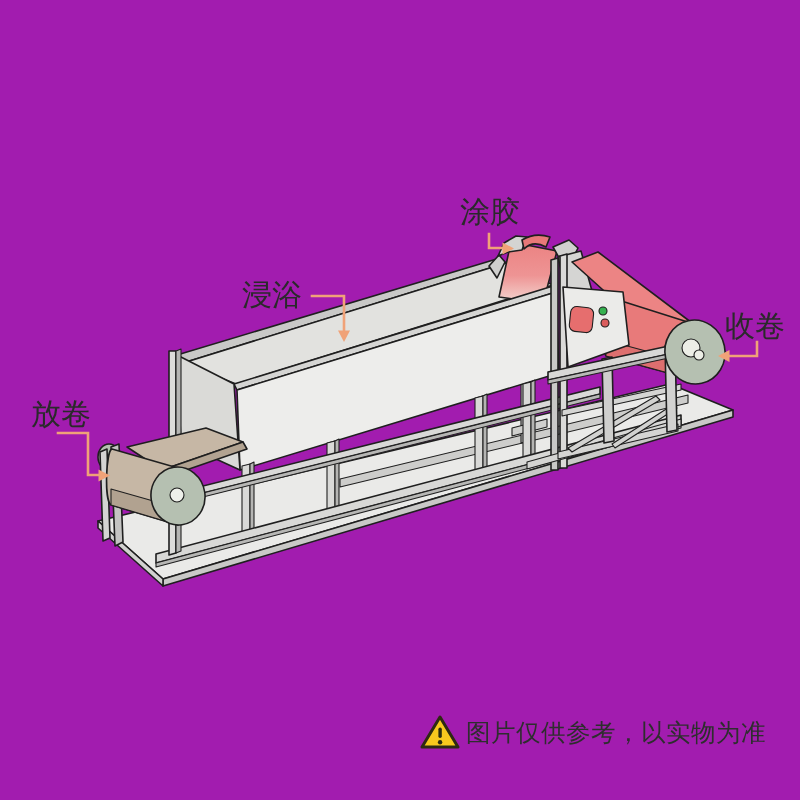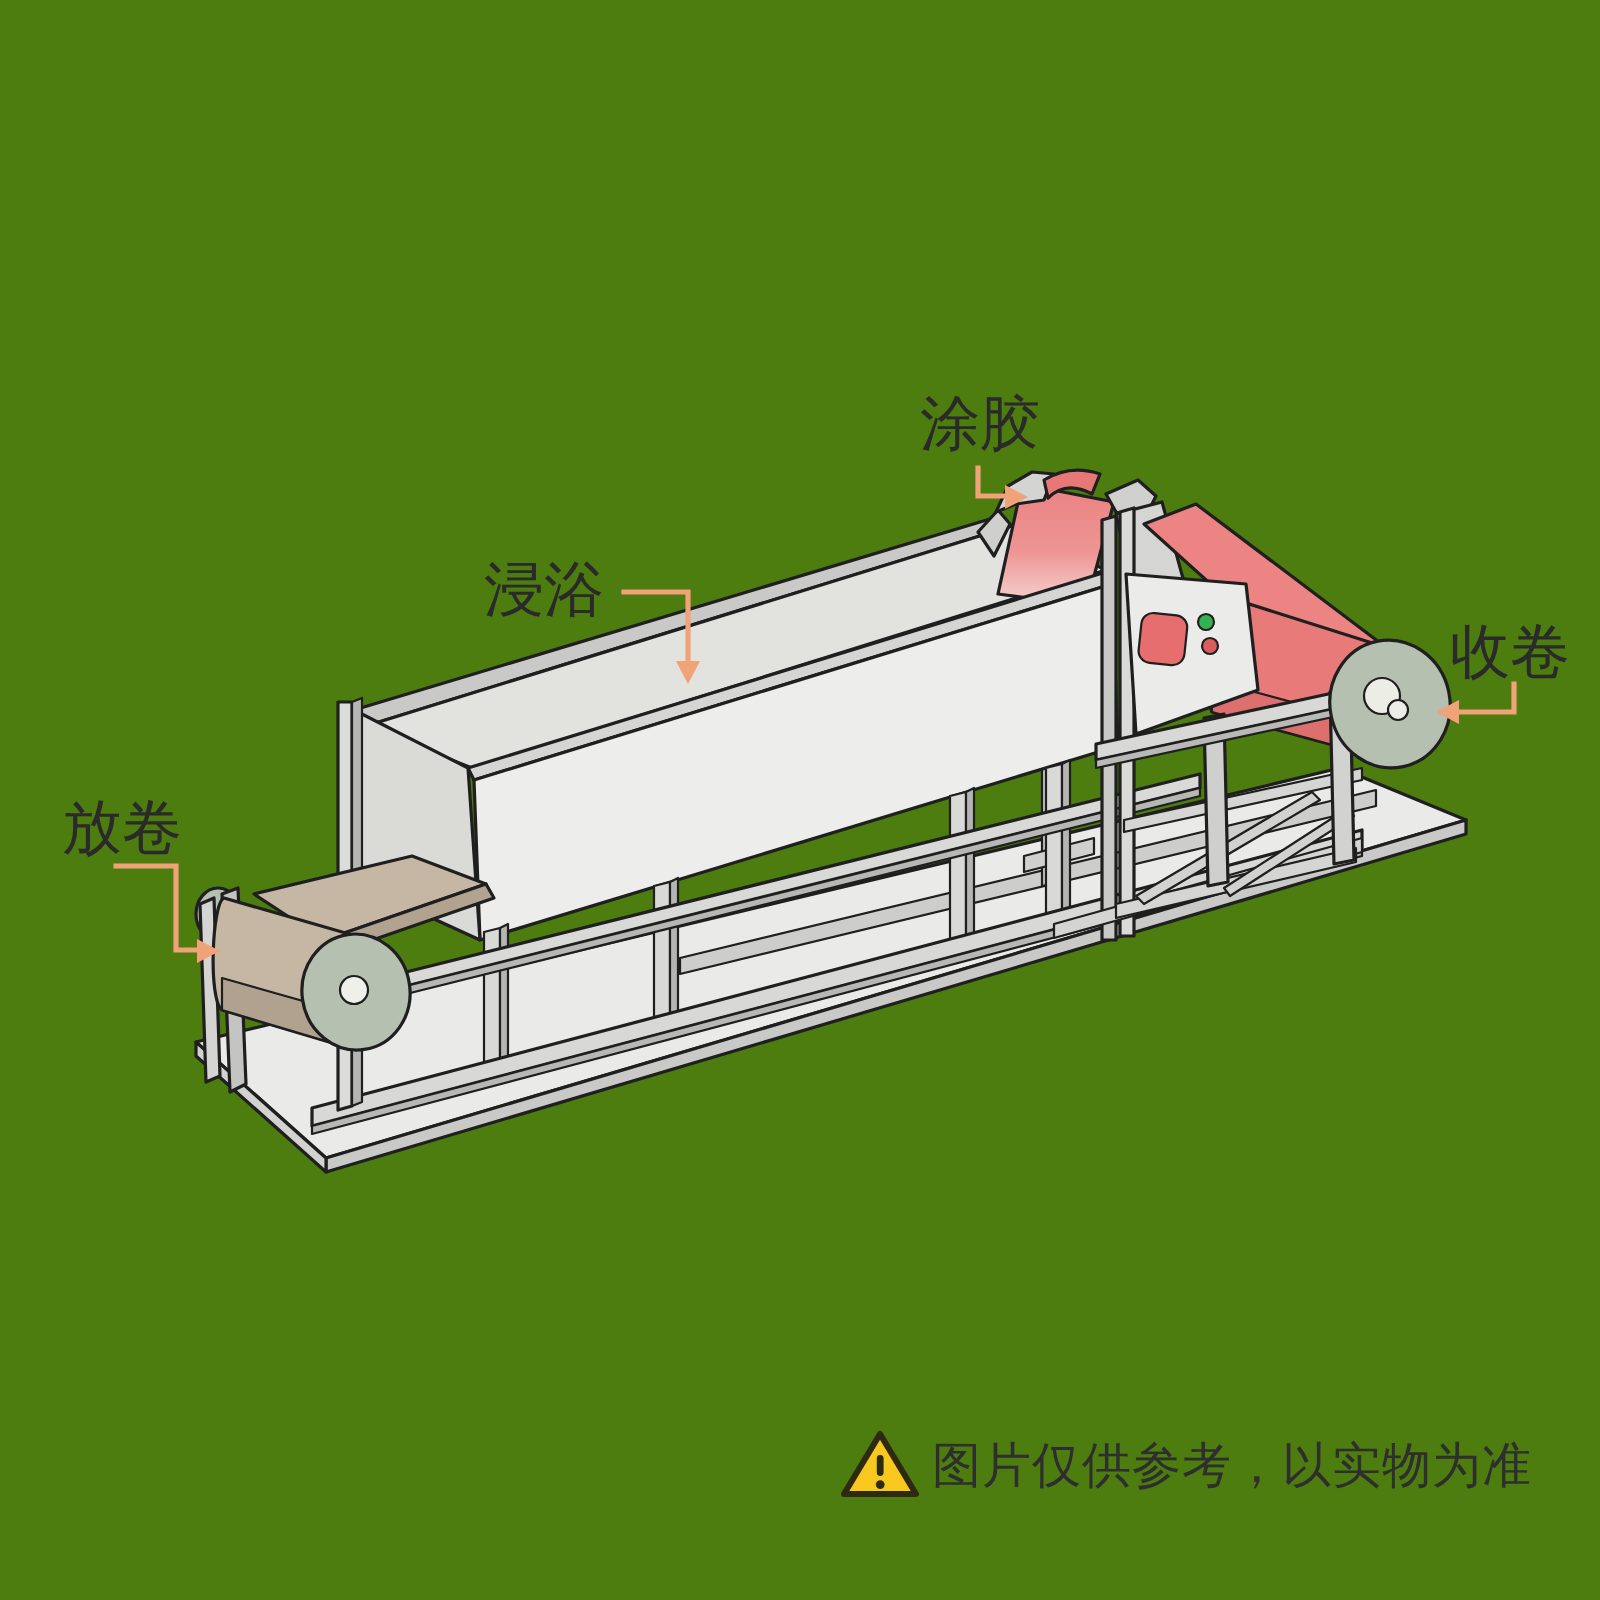--- a/index.html
+++ b/index.html
@@ -1,16 +1,16 @@
 <!DOCTYPE html>
 <html><head>
 <meta charset="utf-8">
 <style>
   html,body{margin:0;padding:0;background:#ffffff;}
-  .stage{position:relative;width:800px;height:800px;background:#4d7c0f;overflow:hidden;}
+  .stage{position:relative;width:800px;height:800px;background:#a21caf;overflow:hidden;}
   svg{position:absolute;left:0;top:0;}
   .ol{stroke:#1F1F1F;stroke-width:1.6;stroke-linejoin:round;stroke-linecap:round;}
   .thin{stroke:#1F1F1F;stroke-width:1.1;stroke-linejoin:round;}
   .lbl{font-family:"Liberation Sans",sans-serif;font-size:30px;fill:#2A2A2A;}
   .note{font-family:"Liberation Sans",sans-serif;font-size:24.5px;fill:#2E2E2E;letter-spacing:0.5px;}
   .leader{fill:none;stroke-width:2.6;stroke-linecap:square;}
 </style>
 </head>
 <body>
 

